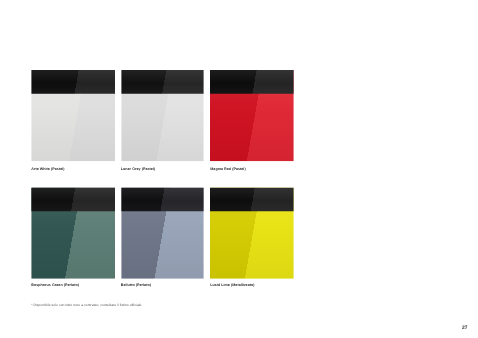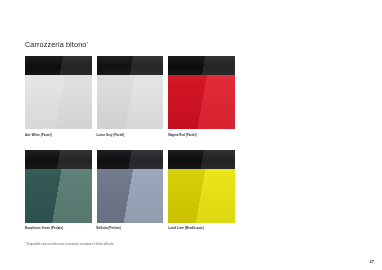--- a/index.html
+++ b/index.html
@@ -122,21 +122,20 @@
     font-size: 4px;
     color: #333333;
     font-weight: 700;
   }
 </style>
 </head>
 <body>
 
 <div class="page">
 
-  <div class="page-title">Carrozzeria bitono'</div>
 
   <div class="swatch-grid">
 
     <div class="swatch-row row-1">
 
       <div class="swatch-cell">
         <div class="swatch">
           <div class="swatch-body" id="b0" style="background: linear-gradient(100deg, rgb(227, 227, 225) 0%, rgb(227, 227, 225) 54%, rgb(222, 222, 222) 54%, rgb(222, 222, 222) 100%);"></div>
           <div class="swatch-seam" id="s0" style="background: linear-gradient(rgba(255, 255, 255, 0.1) 0%, rgba(255, 255, 255, 0.02) 40%, rgba(0, 0, 0, 0.05) 100%);"></div>
           <div class="swatch-roof" id="r0" style="background: linear-gradient(100deg, rgb(13, 13, 13) 0%, rgb(13, 13, 13) 54%, rgb(35, 35, 35) 54%, rgb(35, 35, 35) 100%);">

